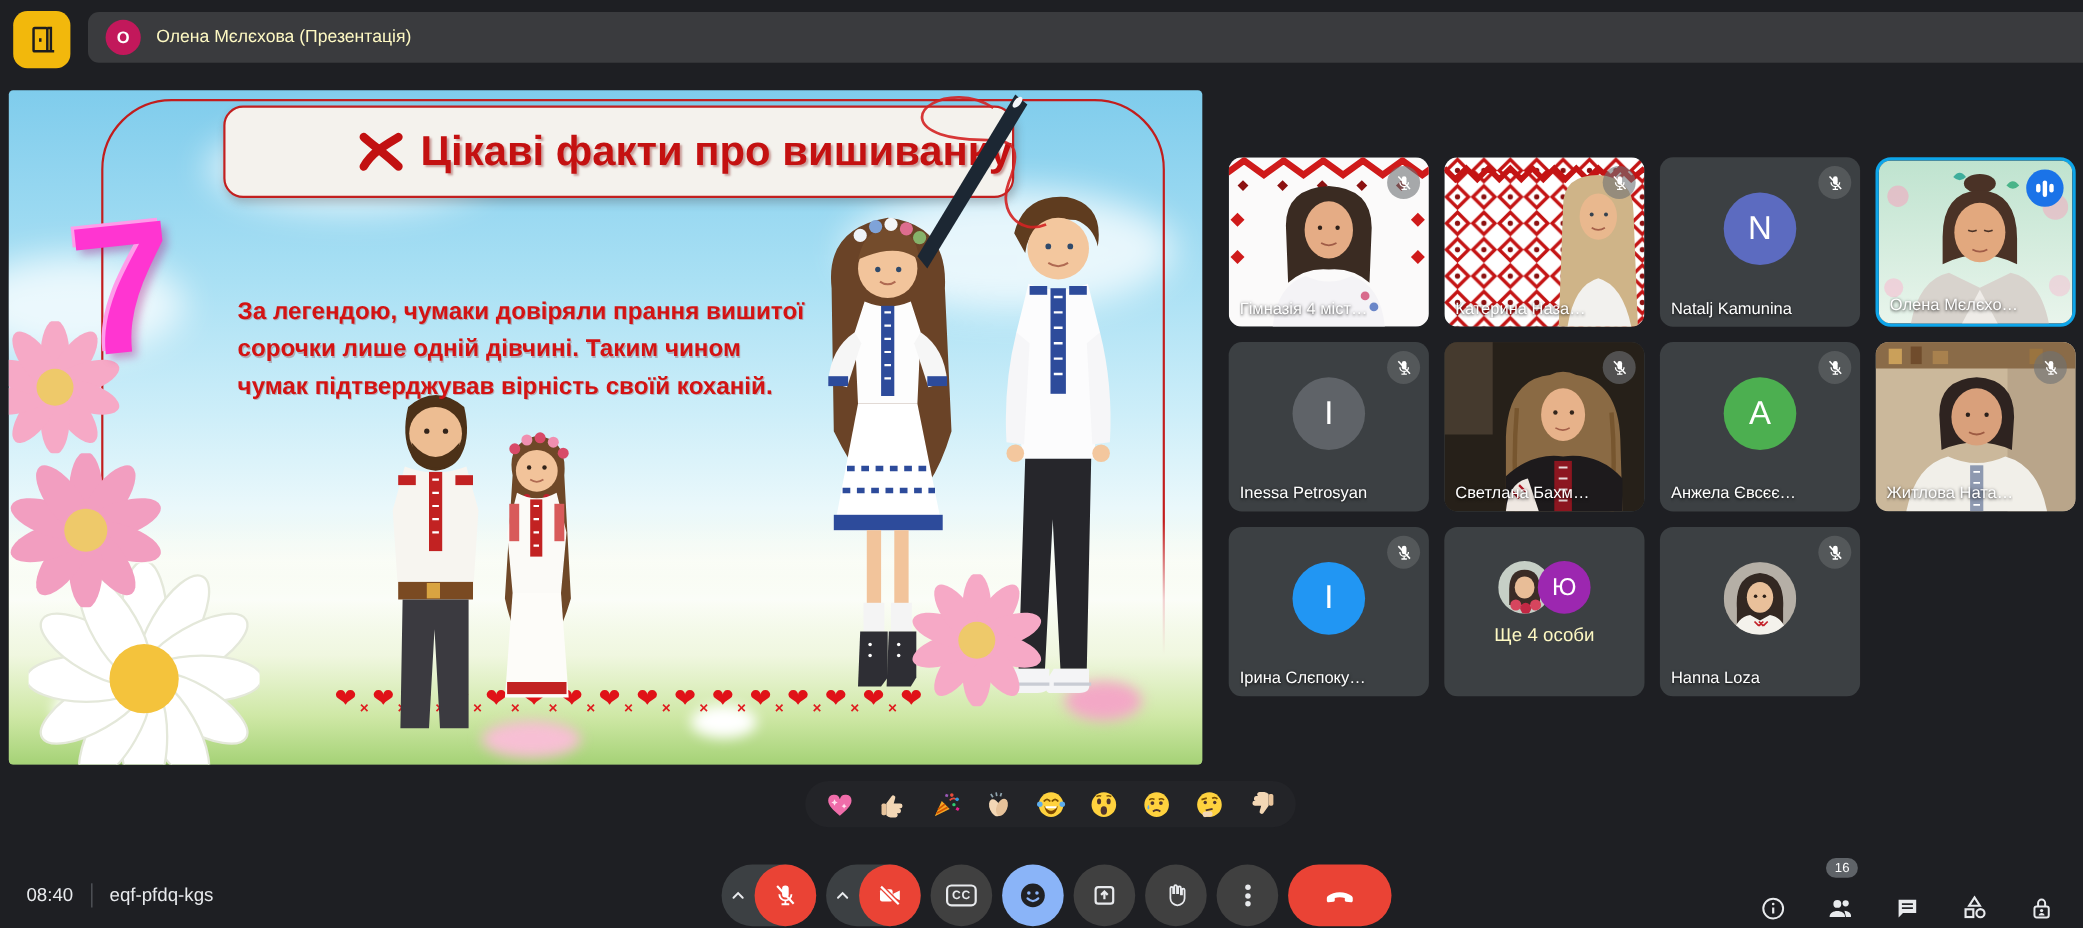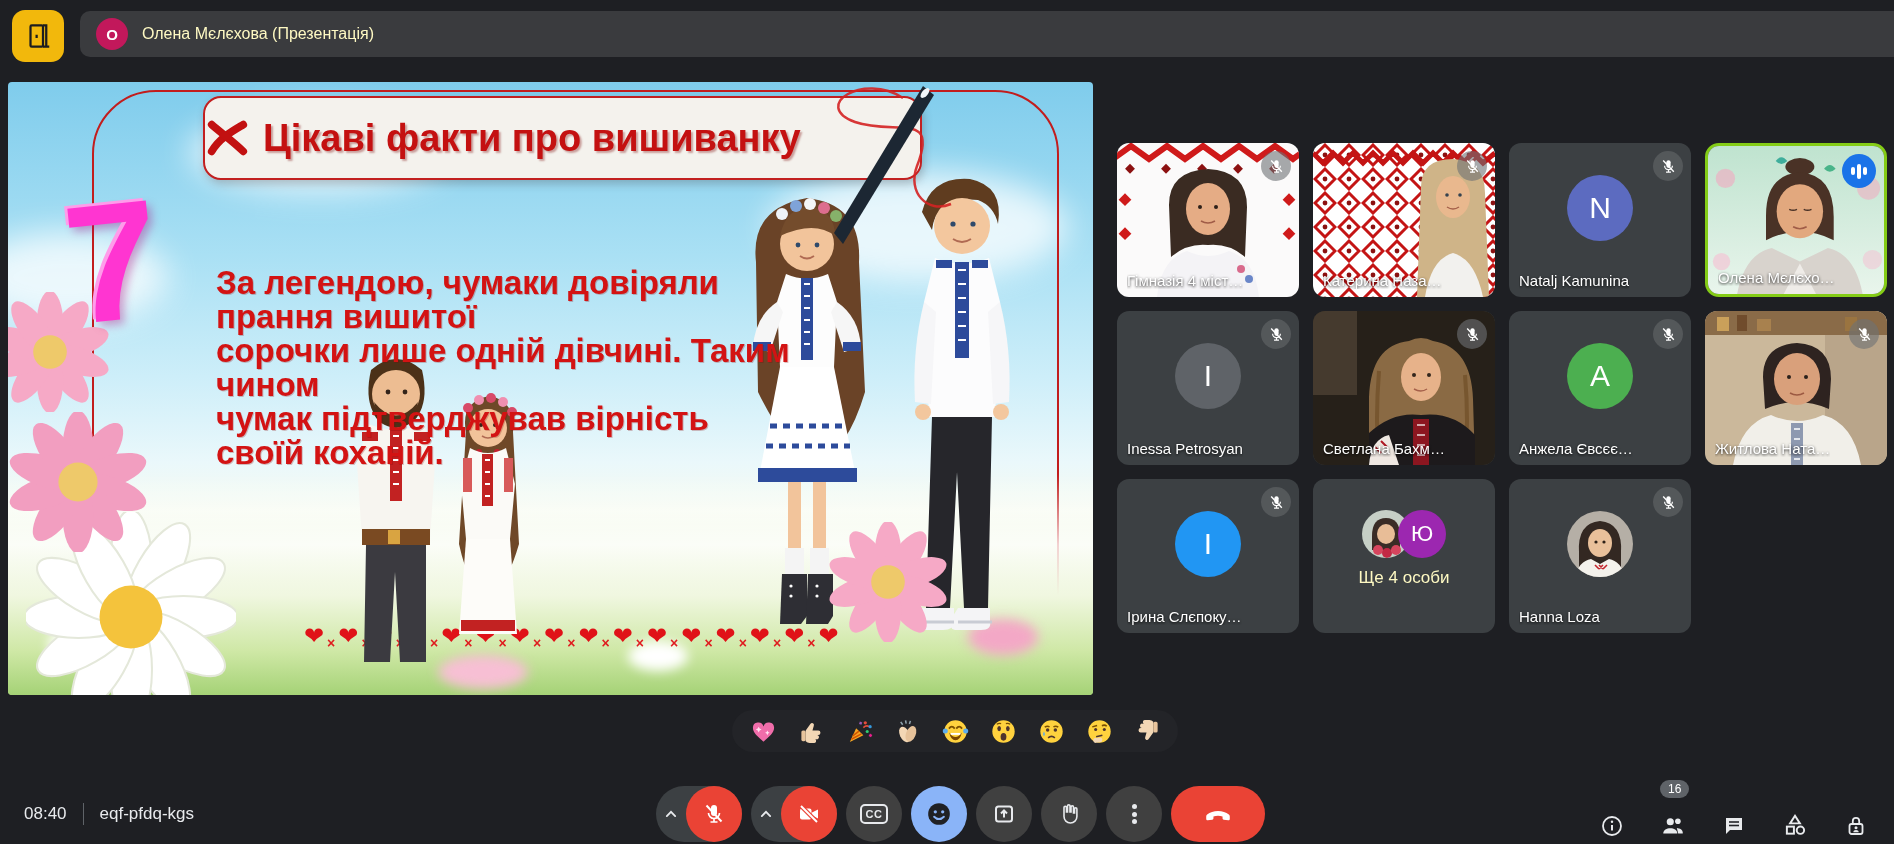--- a/index.html
+++ b/index.html
@@ -17,43 +17,43 @@
   
   .stage{position:absolute;left:8px;top:82px;width:1085px;height:613px;border-radius:4px;overflow:hidden;
     background:linear-gradient(180deg,#7fccec 0%,#a9e0f4 28%,#cdeef9 48%,#eaf8fb 62%,#f6fbf0 70%,#dff0c2 82%,#a9d67e 100%);}
   .cloud{position:absolute;background:#ffffff;border-radius:50%;filter:blur(16px);opacity:.75;}
   .frame{position:absolute;left:84px;top:8px;width:963px;height:585px;border:2px solid #c21d1d;border-radius:64px;}
   .meadow{position:absolute;left:0;right:0;bottom:0;height:36%;
     background:linear-gradient(180deg,rgba(255,255,255,0) 0%,rgba(255,255,255,.8) 32%,#f0f7e0 55%,#cfe8a6 80%,#a5d276 100%);}
   .mdot{position:absolute;border-radius:50%;filter:blur(6px);}
   .banner{position:absolute;left:195px;top:14px;width:715px;height:80px;background:#f4f2ed;
     border:2px solid #c22020;border-radius:18px;box-shadow:2px 4px 8px rgba(60,40,40,.25);
-    display:flex;align-items:center;justify-content:flex-start;gap:14px;z-index:8;}
+    display:flex;align-items:center;justify-content:flex-end;gap:14px;z-index:8;}
   .slide-title{font-size:38px;font-weight:bold;color:#c41111;text-shadow:2px 2px 2px rgba(120,0,0,.35);white-space:nowrap;}
   .needle{position:absolute;left:795px;top:-4px;width:160px;height:180px;z-index:9;}
   .big7{position:absolute;left:58px;top:96px;font-size:168px;font-weight:bold;color:#ff35d1;
     transform:rotate(-6deg);z-index:8;line-height:1;
     text-shadow:-3px -3px 0 #ff9cea,4px 5px 8px rgba(170,0,120,.35);}
   .slide-h2{position:absolute;left:178px;top:118px;font-size:37px;font-weight:bold;color:#cf1110;
     text-shadow:1px 2px 1px rgba(120,0,0,.35);z-index:8;}
-  .slide-body{position:absolute;left:208px;top:184px;width:580px;font-size:33px;font-weight:bold;
+  .slide-body{position:absolute;left:208px;top:184px;width:580px;font-size:22px;font-weight:bold;
     color:#d31313;line-height:34px;z-index:8;text-shadow:1px 1px 0 rgba(130,0,0,.25);}
   .stitches{position:absolute;left:295px;top:531px;width:618px;height:46px;display:flex;
     align-items:center;z-index:5;color:#e01218;}
   .stitches .st-h{font-size:24px;line-height:1;margin:0 1px;}
   .stitches .st-x{font-size:14px;font-weight:bold;margin:14px 2px 0 2px;opacity:.95;}
   .chars-right{position:absolute;left:688px;top:68px;width:388px;height:542px;z-index:6;}
   .chars-left{position:absolute;left:308px;top:250px;width:262px;height:332px;z-index:6;}
   .flower{position:absolute;z-index:7;}
 
   
   .grid{position:absolute;left:1117px;top:143px;width:770px;display:grid;
     grid-template-columns:repeat(4,182px);grid-auto-rows:154px;gap:14px;}
   .tile{position:relative;background:#3c4043;border-radius:12px;overflow:hidden;box-sizing:border-box;cursor:pointer;}
-  .tile.active{border:3px solid #84cc16;border-radius:14px;}
+  .tile.active{border:3px solid #0ea5e9;border-radius:14px;}
   .vid{position:absolute;inset:0;width:100%;height:100%;}
   .pname{position:absolute;left:10px;bottom:8px;font-size:15px;color:#fff;z-index:3;white-space:nowrap;
     max-width:92%;overflow:hidden;text-shadow:0 1px 3px rgba(0,0,0,.9);}
   .micoff{position:absolute;top:8px;right:8px;width:30px;height:30px;border-radius:50%;z-index:3;
     background:rgba(232,234,237,.14);display:flex;align-items:center;justify-content:center;color:#fff;}
   .tile.vidtile .micoff{background:rgba(110,113,117,.6);}
   .speak{position:absolute;top:8px;right:8px;width:34px;height:34px;border-radius:50%;z-index:3;
     background:#1a73e8;display:flex;align-items:center;justify-content:center;gap:2px;}
   .speak i{display:block;width:4px;border-radius:2px;background:#fff;}
   .letter-av{position:absolute;left:50%;top:42%;transform:translate(-50%,-50%);width:66px;height:66px;

